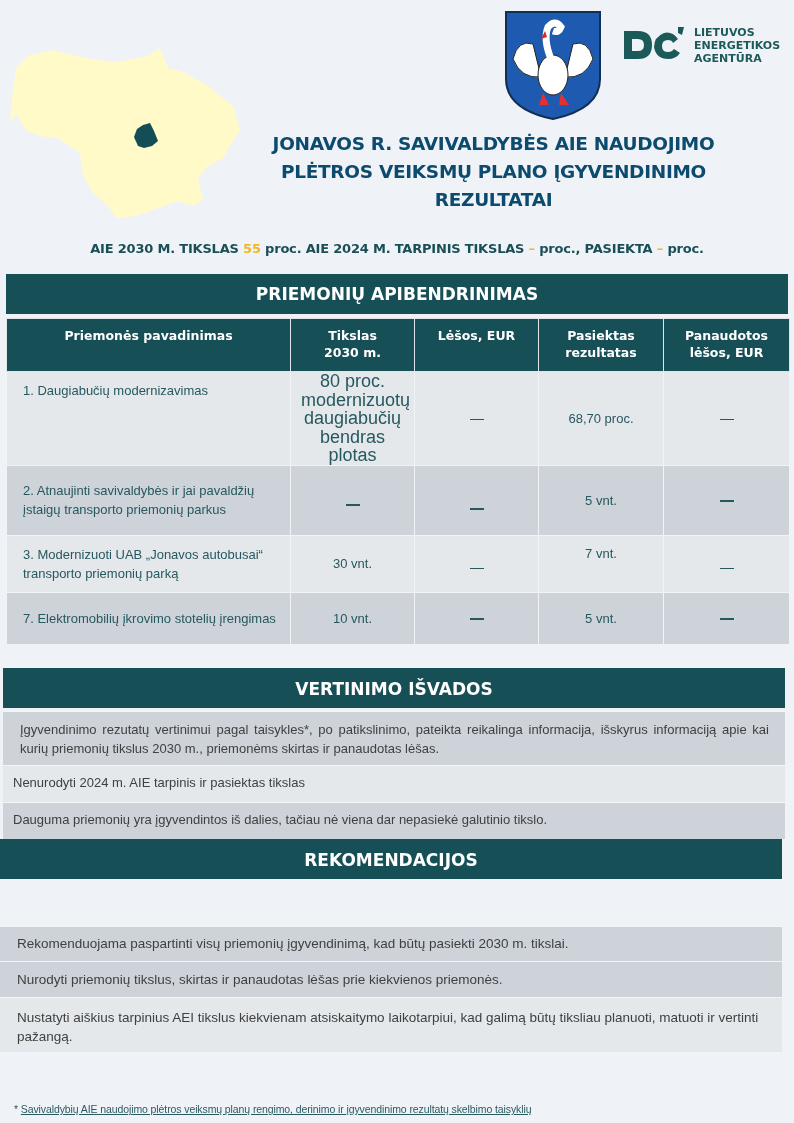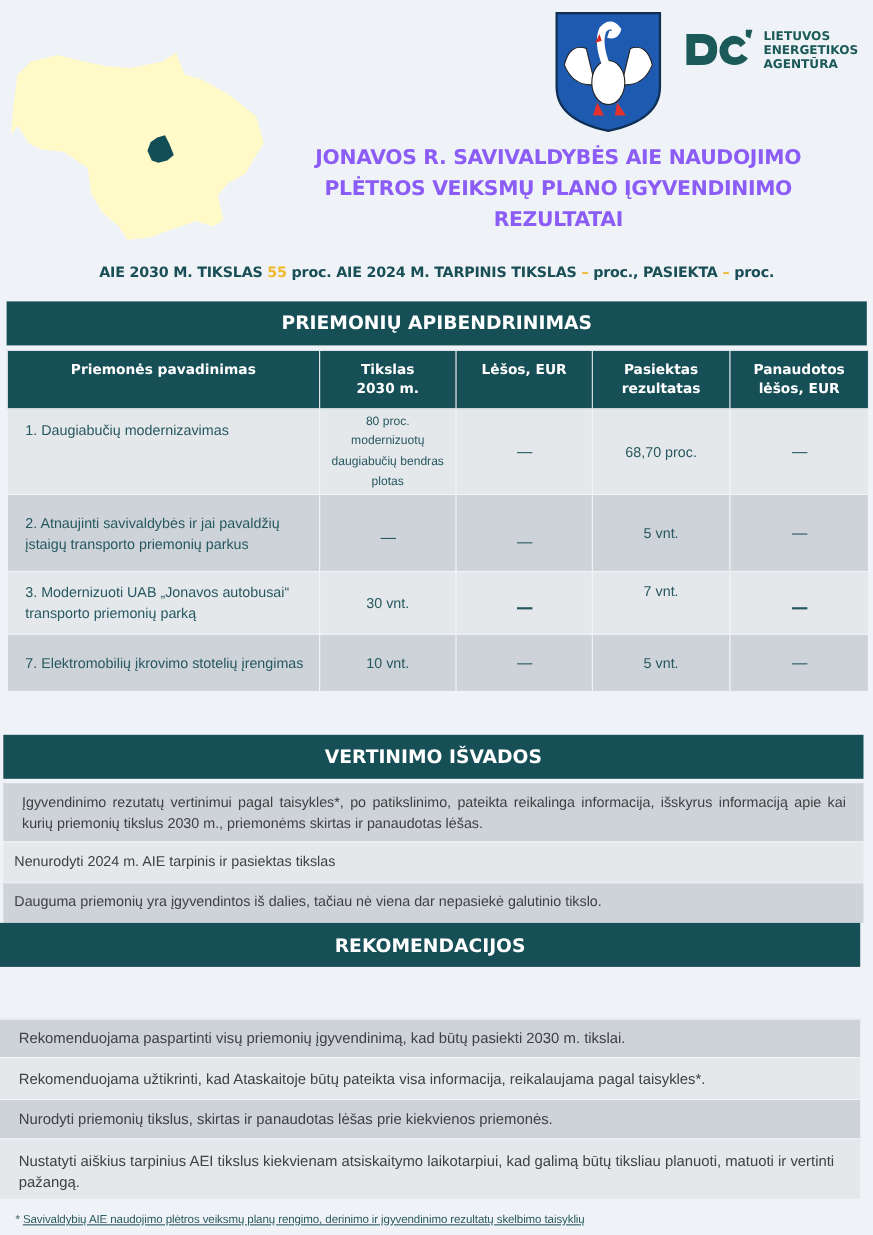--- a/index.html
+++ b/index.html
@@ -5,21 +5,21 @@
   * { box-sizing: border-box; margin: 0; padding: 0; }
   html, body { width: 794px; height: 1123px; background: #eff3f7; overflow: hidden; }
   body { position: relative; font-family: "Liberation Sans", sans-serif; color: #1a4f57; }
 
   .map { position: absolute; left: 8px; top: 38px; width: 240px; height: 185px; }
   .coat { position: absolute; left: 503px; top: 9px; width: 100px; height: 112px; }
   .agency { position: absolute; left: 622px; top: 20px; width: 170px; height: 50px; display: flex; align-items: center; }
   .agency .logo-mark { width: 64px; height: 40px; }
   .agency .agency-name { margin-left: 8px; font-family: "DejaVu Sans", sans-serif; font-weight: bold; font-size: 11px; line-height: 13px; color: #1b5a58; }
 
-  .title { position: absolute; left: 255px; top: 130px; width: 505px; text-align: center; font-family: "DejaVu Sans", sans-serif; font-weight: bold; font-size: 18.5px; line-height: 28px; color: #8b5cf6; letter-spacing: -0.3px; }
+  .title { position: absolute; left: 241px; top: 130px; width: 505px; text-align: center; font-family: "DejaVu Sans", sans-serif; font-weight: bold; font-size: 18.5px; line-height: 28px; color: #0c4a6e; letter-spacing: -0.3px; }
 
   .goals { position: absolute; left: 0; top: 241px; width: 794px; text-align: center; font-family: "DejaVu Sans", sans-serif; font-weight: bold; font-size: 13px; color: #1a4f57; letter-spacing: -0.2px; }
   .goals .hl { color: #f1b72b; }
 
   .section-header { position: absolute; background: #174f57; color: #ffffff; font-family: "DejaVu Sans", sans-serif; font-weight: bold; text-align: center; font-size: 17px; }
 
   .summary-head { left: 6px; top: 274px; width: 782px; height: 40px; line-height: 40px; }
   table.summary { position: absolute; left: 6px; top: 318px; width: 783px; border-collapse: collapse; table-layout: fixed; }
   table.summary th { background: #174f57; color: #ffffff; font-family: "DejaVu Sans", sans-serif; font-weight: bold; font-size: 12.5px; line-height: 17px; vertical-align: top; padding-top: 8px; height: 53px; border: 1.5px solid #dfe5ea; }
   table.summary td { font-size: 13px; line-height: 19px; color: #27585f; border: 1.5px solid #f1f4f6; text-align: center; vertical-align: middle; }
@@ -106,21 +106,21 @@
       <th>Priemonės pavadinimas</th>
       <th><span>Tikslas</span><br><span>2030 m.</span></th>
       <th>Lėšos,  EUR</th>
       <th><span>Pasiektas</span><br><span>rezultatas</span></th>
       <th><span>Panaudotos</span><br><span>lėšos, EUR</span></th>
     </tr>
   </thead>
   <tbody>
     <tr class="light" style="height:78px">
       <td class="name" style="vertical-align:top; padding-top:9px">1. Daugiabučių modernizavimas</td>
-      <td style="padding:0 10px; font-size:11px; line-height:18.5px">80 proc. modernizuotų daugiabučių bendras plotas</td>
+      <td style="padding:0 10px; font-size:18px; line-height:18.5px">80 proc. modernizuotų daugiabučių bendras plotas</td>
       <td><span class="dash"></span></td>
       <td>68,70 proc.</td>
       <td><span class="dash"></span></td>
     </tr>
     <tr class="dark" style="height:70px">
       <td class="name">2. Atnaujinti savivaldybės ir jai pavaldžių įstaigų transporto priemonių parkus</td>
       <td style="padding-top:8px"><span class="dash"></span></td>
       <td style="padding-top:16px"><span class="dash"></span></td>
       <td>5 vnt.</td>
       <td><span class="dash"></span></td>
@@ -145,18 +145,17 @@
 <div class="section-header eval-head">VERTINIMO IŠVADOS</div>
 <div class="box-list eval-list">
   <div class="box-item dark i0">Įgyvendinimo rezutatų vertinimui pagal taisykles*, po patikslinimo, pateikta reikalinga informacija, išskyrus informaciją apie kai kurių priemonių tikslus 2030 m., priemonėms skirtas ir panaudotas lėšas.</div>
   <div class="box-item light i1">Nenurodyti 2024 m. AIE tarpinis ir pasiektas tikslas</div>
   <div class="box-item dark i2">Dauguma priemonių yra įgyvendintos iš dalies, tačiau nė viena dar nepasiekė galutinio tikslo.</div>
 </div>
 
 <div class="section-header rec-head">REKOMENDACIJOS</div>
 <div class="box-list rec-list">
   <div class="box-item dark r0">Rekomenduojama paspartinti visų priemonių įgyvendinimą, kad būtų pasiekti 2030 m. tikslai.</div>
-  <div class="box-item light r1">Rekomenduojama užtikrinti, kad Ataskaitoje būtų pateikta visa informacija, reikalaujama pagal taisykles*.</div>
   <div class="box-item dark r2">Nurodyti priemonių tikslus, skirtas ir panaudotas lėšas prie kiekvienos priemonės.</div>
   <div class="box-item light r3">Nustatyti aiškius tarpinius AEI tikslus kiekvienam atsiskaitymo laikotarpiui, kad galimą būtų tiksliau planuoti, matuoti ir vertinti pažangą.</div>
 </div>
 
 <div class="footnote"><span>* </span><a>Savivaldybių AIE naudojimo plėtros veiksmų planų rengimo, derinimo ir įgyvendinimo rezultatų skelbimo taisyklių</a></div>
 
 </body></html>

